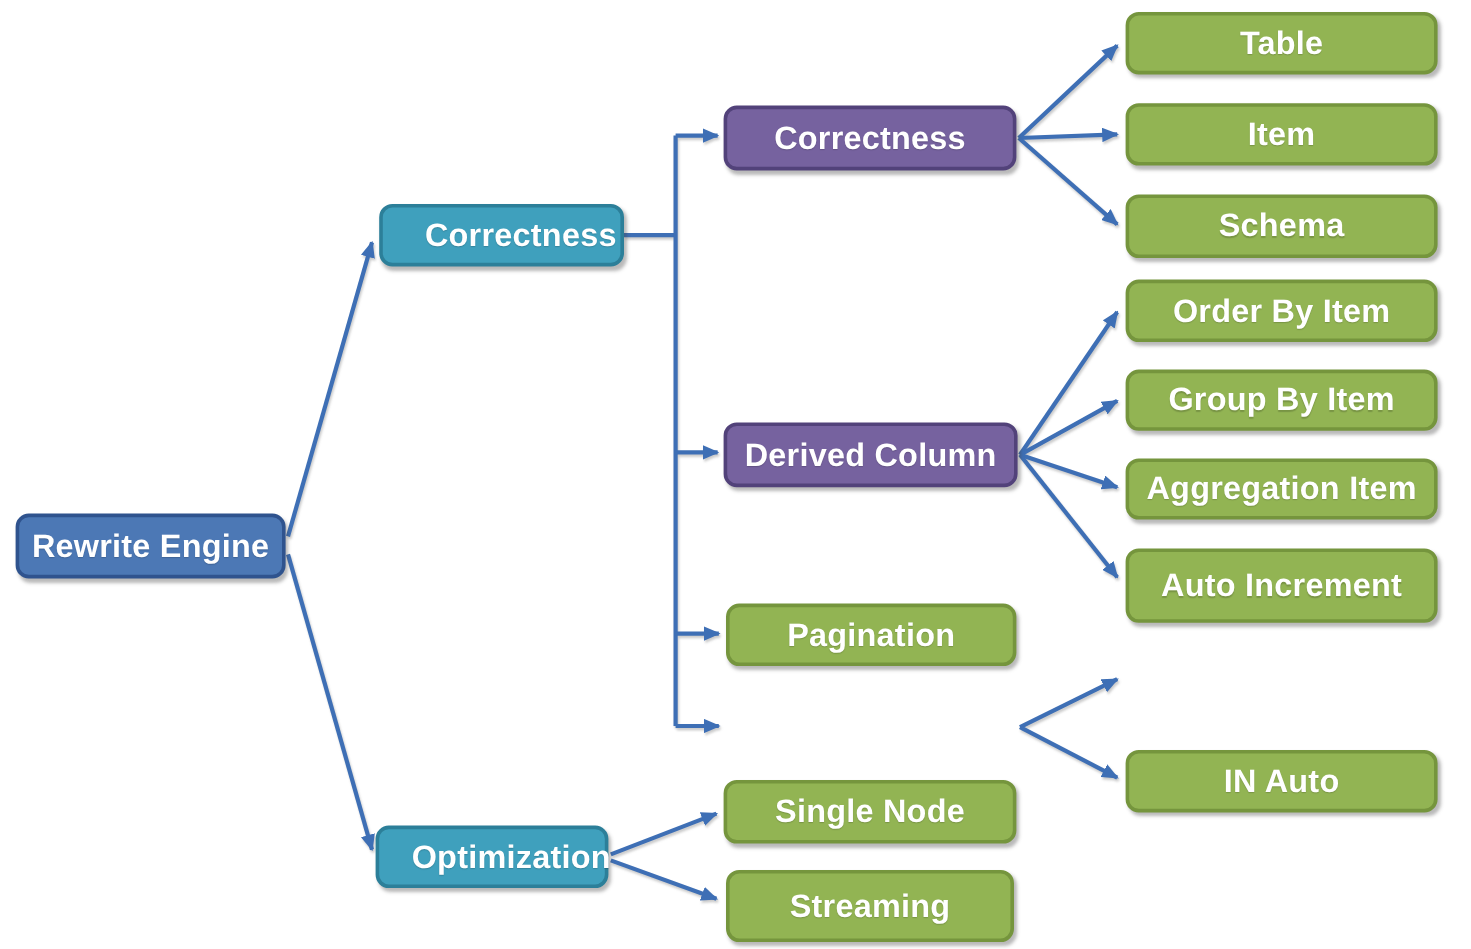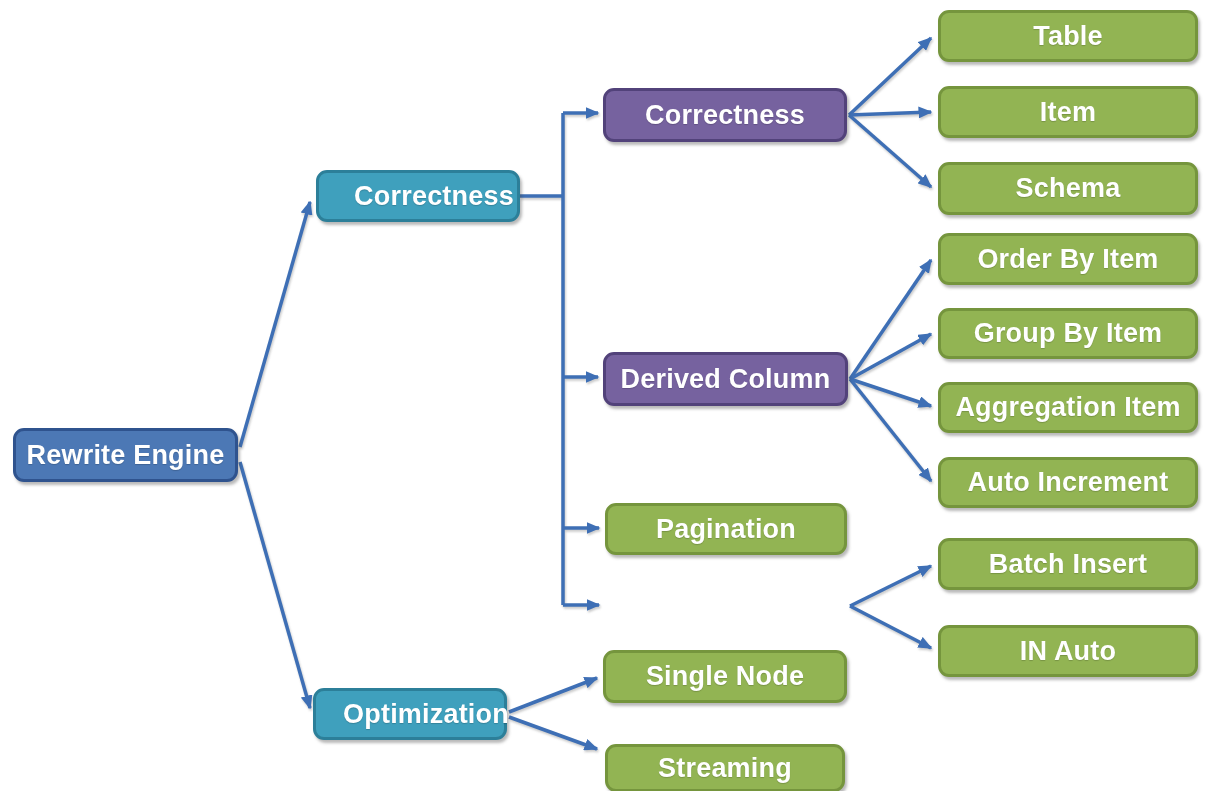--- a/index.html
+++ b/index.html
@@ -86,25 +86,24 @@
 
   <div class="node root" style="left:13px;  top:428px; width:225px; height:54px">Rewrite Engine</div>
 
   <div class="node branch" style="left:316px; top:170px; width:204px; height:52px">Correctness</div>
   <div class="node branch" style="left:313px; top:688px; width:194px; height:52px">Optimization</div>
 
   <div class="node group" style="left:603px; top:88px;  width:244px; height:54px">Correctness</div>
   <div class="node group" style="left:603px; top:352px; width:245px; height:54px">Derived Column</div>
   <div class="node leaf" style="left:605px; top:503px; width:242px; height:52px">Pagination</div>
   <div class="node leaf" style="left:603px; top:650px; width:244px; height:53px">Single Node</div>
-  <div class="node leaf" style="left:605px; top:744px; width:240px; height:48px">Streaming</div>
+  <div class="node leaf" style="left:605px; top:725px; width:240px; height:60px">Streaming</div>
 
   <div class="node leaf" style="left:938px; top:10px;  width:260px; height:52px">Table</div>
   <div class="node leaf" style="left:938px; top:86px;  width:260px; height:52px">Item</div>
   <div class="node leaf" style="left:938px; top:162px; width:260px; height:53px">Schema</div>
   <div class="node leaf" style="left:938px; top:233px; width:260px; height:52px">Order By Item</div>
   <div class="node leaf" style="left:938px; top:308px; width:260px; height:51px">Group By Item</div>
   <div class="node leaf" style="left:938px; top:382px; width:260px; height:51px">Aggregation Item</div>
-  <div class="node leaf" style="left:938px; top:457px; width:260px; height:51px">Auto Increment</div>
-  <div class="node leaf" style="left:938px; top:538px; width:260px; height:52px">Batch Insert</div>
+  <div class="node leaf" style="left:938px; top:457px; width:260px; height:62px">Auto Increment</div>
   <div class="node leaf" style="left:938px; top:625px; width:260px; height:52px">IN Auto</div>
 
 </div>
 
 </body></html>

